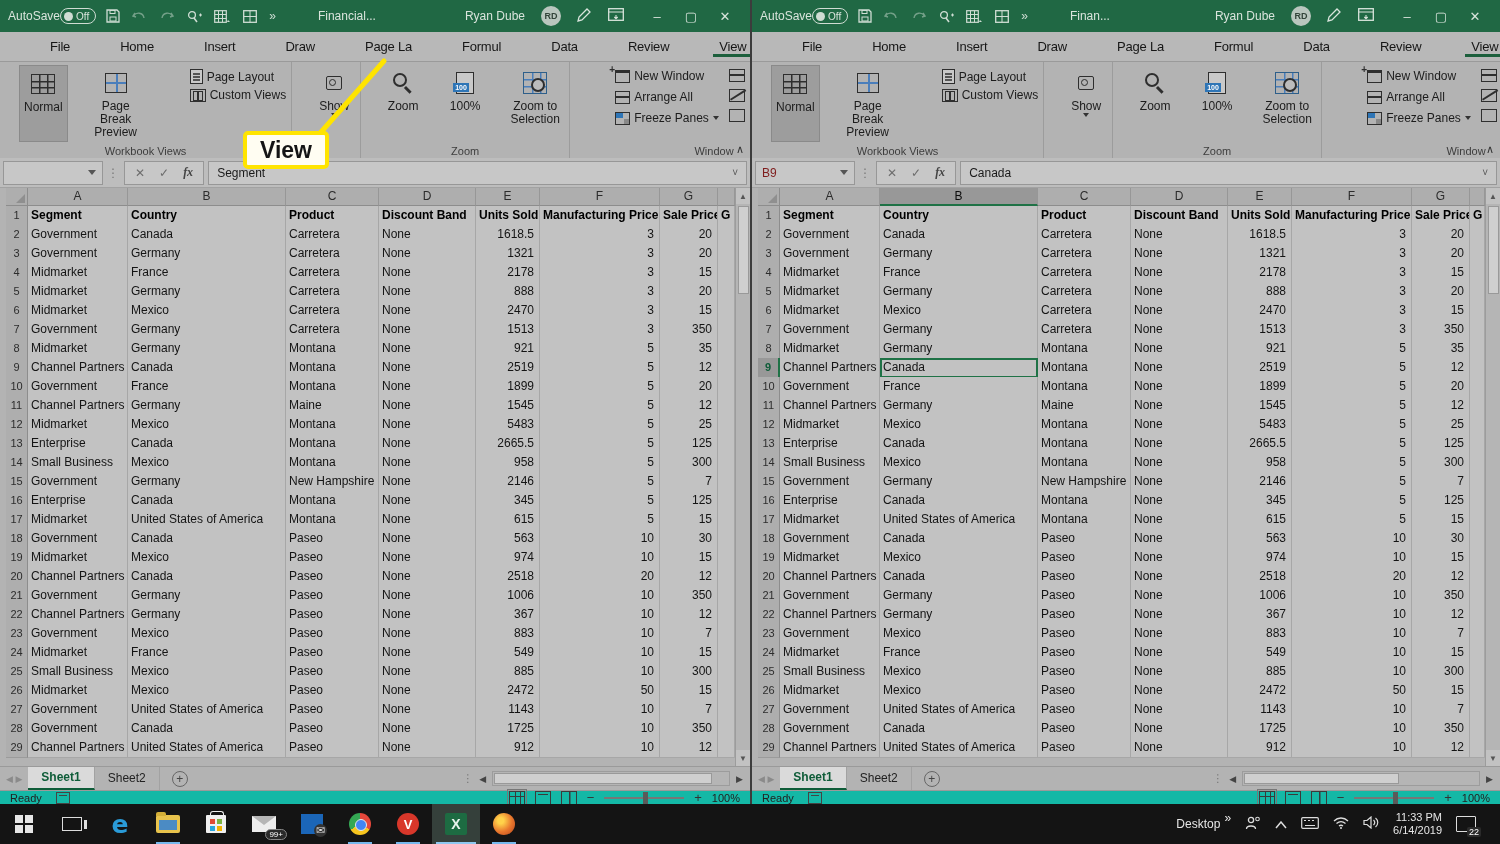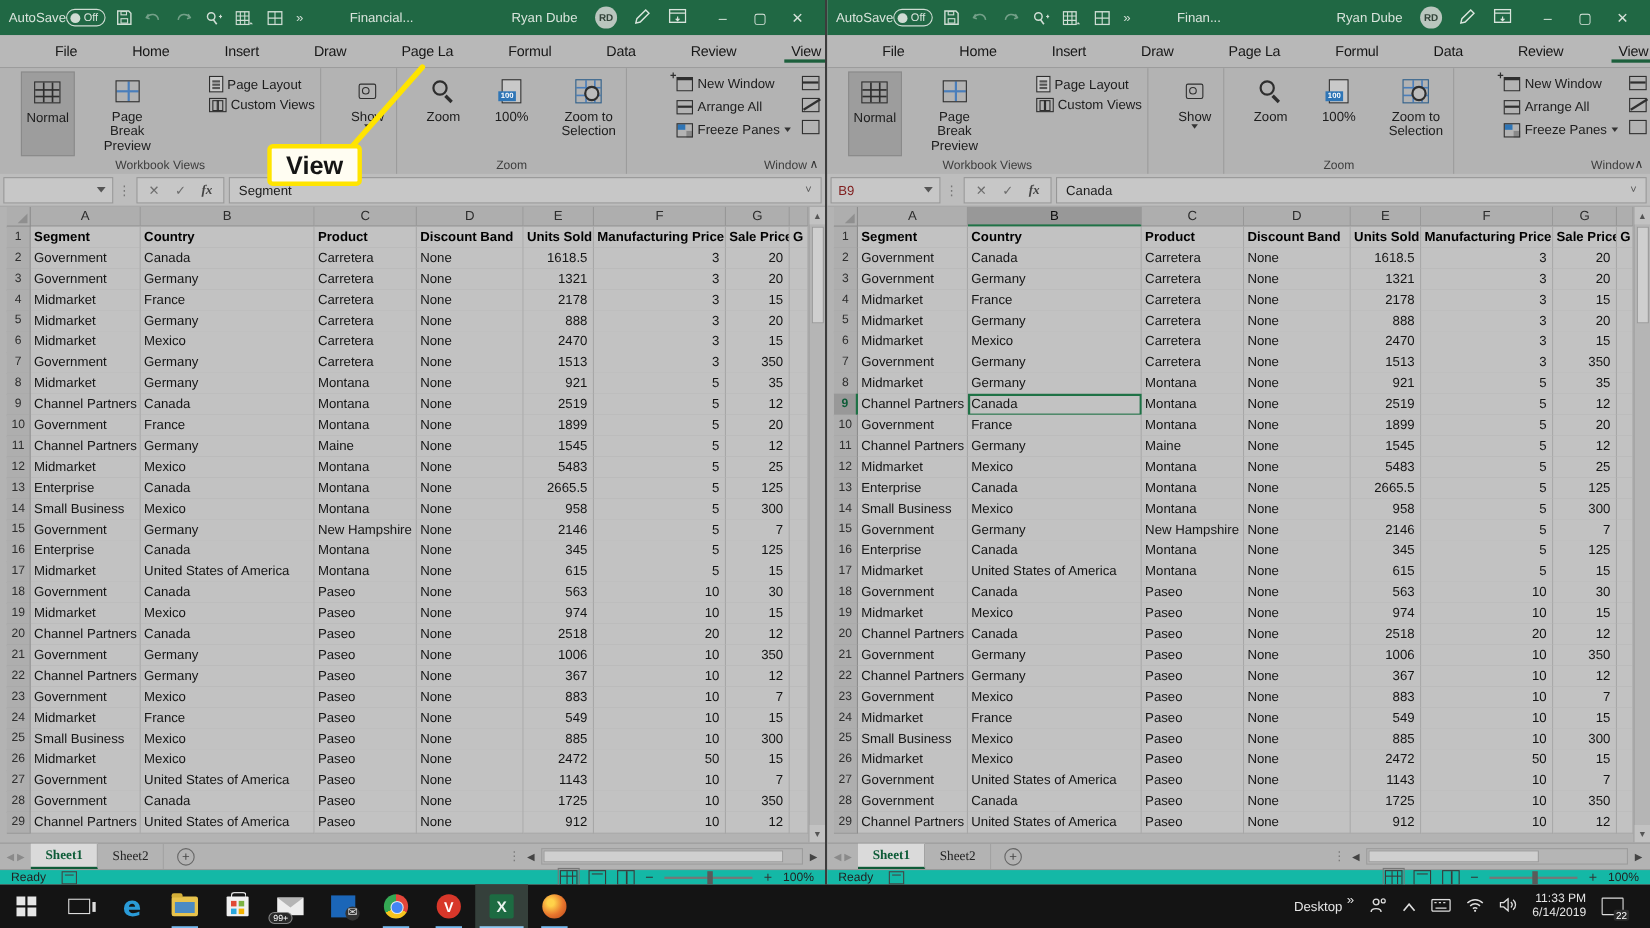--- a/index.html
+++ b/index.html
@@ -123,21 +123,21 @@
 
   
   .vscroll { width:15px; background:#b5b5b5; border-left:1px solid #9c9c9c; display:flex; flex-direction:column; align-items:center; flex:none; }
   .vs-arrow { height:16px; width:100%; display:flex; align-items:center; justify-content:center; font-size:8px; color:#555; background:#c2c2c2; }
   .vs-thumb { width:11px; height:88px; background:#cfcfcf; border:1px solid #999; margin-top:2px; }
   .vs-fill { flex:1; }
 
   
   .tabbar { height:24px; background:#b3b3b3; border-top:1px solid #9a9a9a; display:flex; align-items:center; font-size:12px; flex:none; }
   .tab-nav { color:#8a8a8a; font-size:9px; padding:0 6px; }
-  .sheet-tab { padding:0 13px; height:23px; line-height:23px; color:#222; border-right:1px solid #a2a2a2;font-family:Liberation Serif, serif; }
+  .sheet-tab { padding:0 13px; height:23px; line-height:23px; color:#222; border-right:1px solid #a2a2a2; }
   .sheet-tab.active { background:#dadada; color:#0e5c38; font-weight:bold; border-bottom:2px solid #0e5c38; line-height:21px; }
   .add-sheet { width:16px; height:16px; border:1px solid #666; border-radius:50%; display:flex; align-items:center; justify-content:center; font-size:12px; color:#444; margin-left:12px; }
   .hscroll-zone { margin-left:auto; display:flex; align-items:center; gap:3px; padding-right:4px; }
   .hs-dots { color:#777; font-size:11px; }
   .hs-arrow { font-size:9px; color:#444; padding:0 3px; }
   .hs-track { width:238px; height:15px; background:#b5b5b5; border:1px solid #9c9c9c; display:flex; align-items:center; padding:1px; }
   .hs-thumb { height:11px; background:#cfcfcf; border:1px solid #999; width:93%; }
   .excel-window:nth-child(2) .hs-thumb { width:66%; }
 
   
@@ -161,21 +161,21 @@
   .start-btn { width:48px; display:flex; align-items:center; justify-content:center; }
   .win-logo { display:grid; grid-template-columns:8px 8px; grid-template-rows:8px 8px; gap:1.5px; }
   .win-logo span { background:#e6e6e6; }
   .search-box { width:320px; background:#f3f3f3; color:#4a4a4a; display:flex; align-items:center; gap:10px; padding:0 12px; font-size:13px; }
   .cortana-ring { width:19px; height:19px; border:2.5px solid #3a3a3a; border-radius:50%; flex:none; }
   .search-mic { margin-left:auto; }
   .tb-app { width:48px; display:flex; align-items:center; justify-content:center; position:relative; }
   .tb-app.running:after { content:""; position:absolute; bottom:0; left:12px; right:12px; height:2px; background:#76b9ed; }
   .tb-app.active { background:#35403b; }
   .tb-app.active:after { left:4px; right:4px; background:#8ec8f0; }
-  .badge { position:absolute; right:22px; bottom:4px; background:#2a2a2a; border:1px solid #888; color:#fff; font-size:8px; border-radius:7px; padding:0 3px; line-height:9px; }
+  .badge { position:absolute; right:1px; bottom:4px; background:#2a2a2a; border:1px solid #888; color:#fff; font-size:8px; border-radius:7px; padding:0 3px; line-height:9px; }
   .edge-e { color:#2a9bd8; font-size:25px; font-weight:bold; font-family:"DejaVu Sans", sans-serif; }
   .folder-ic { width:24px; height:18px; background:#e8c34c; border-radius:2px; position:relative; }
   .folder-ic:before { content:""; position:absolute; left:0; top:-3px; width:10px; height:4px; background:#d4af38; border-radius:2px 2px 0 0; }
   .folder-ic:after { content:""; position:absolute; left:3px; top:5px; right:3px; bottom:3px; background:#4b8bc4; }
   .store-ic { width:20px; height:18px; background:#f0f0f0; border-radius:1px; position:relative; }
   .store-ic:before { content:""; position:absolute; left:4px; top:-4px; width:12px; height:5px; border:1.5px solid #f0f0f0; border-bottom:none; border-radius:3px 3px 0 0; }
   .store-ic:after { content:""; position:absolute; left:4px; top:4px; width:5px; height:5px; background:#e04a35; box-shadow:7px 0 0 #7cb342, 0 7px 0 #29a7dd, 7px 7px 0 #f3b200; }
   .mail-ic { width:24px; height:16px; background:#ededed; position:relative; }
   .mail-ic:before { content:""; position:absolute; left:0; top:0; width:0; height:0; border-left:12px solid transparent; border-right:12px solid transparent; border-top:9px solid #b5b5b5; }
   .onedrive-ic { width:22px; height:20px; background:#1b66b8; position:relative; }

